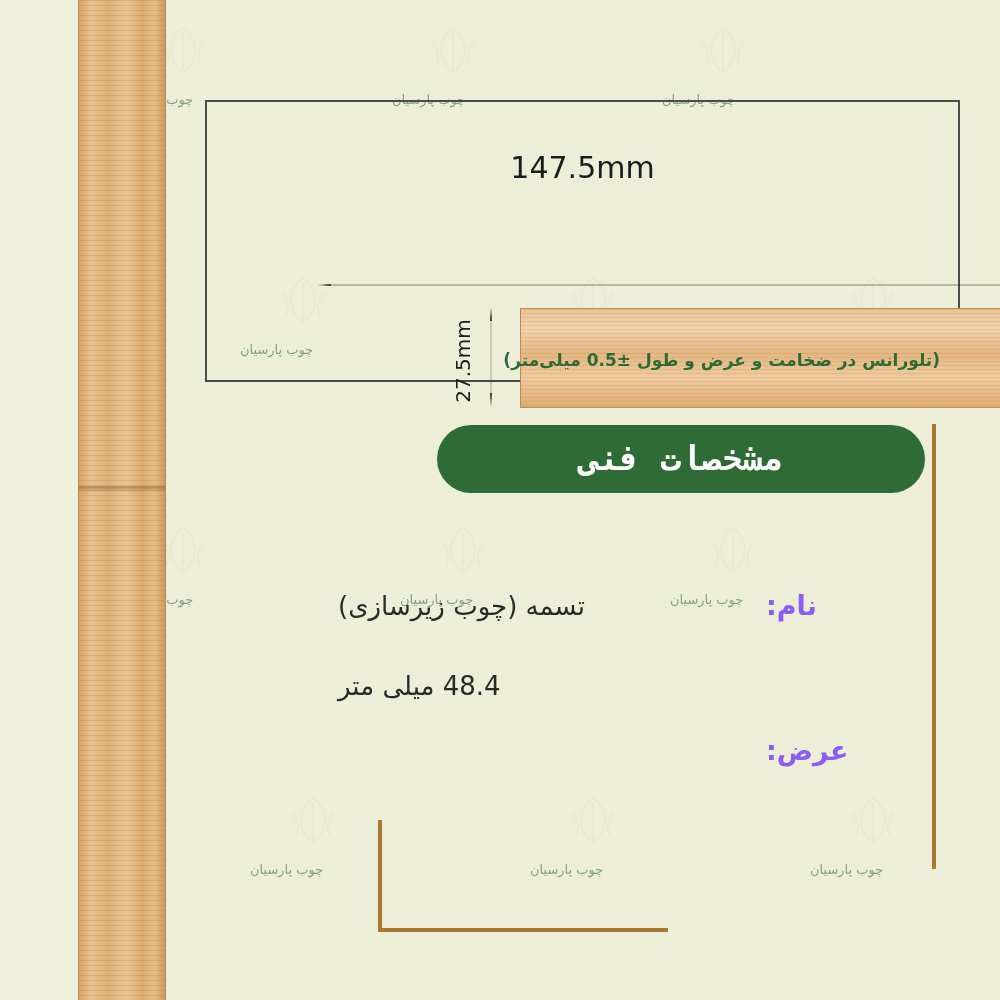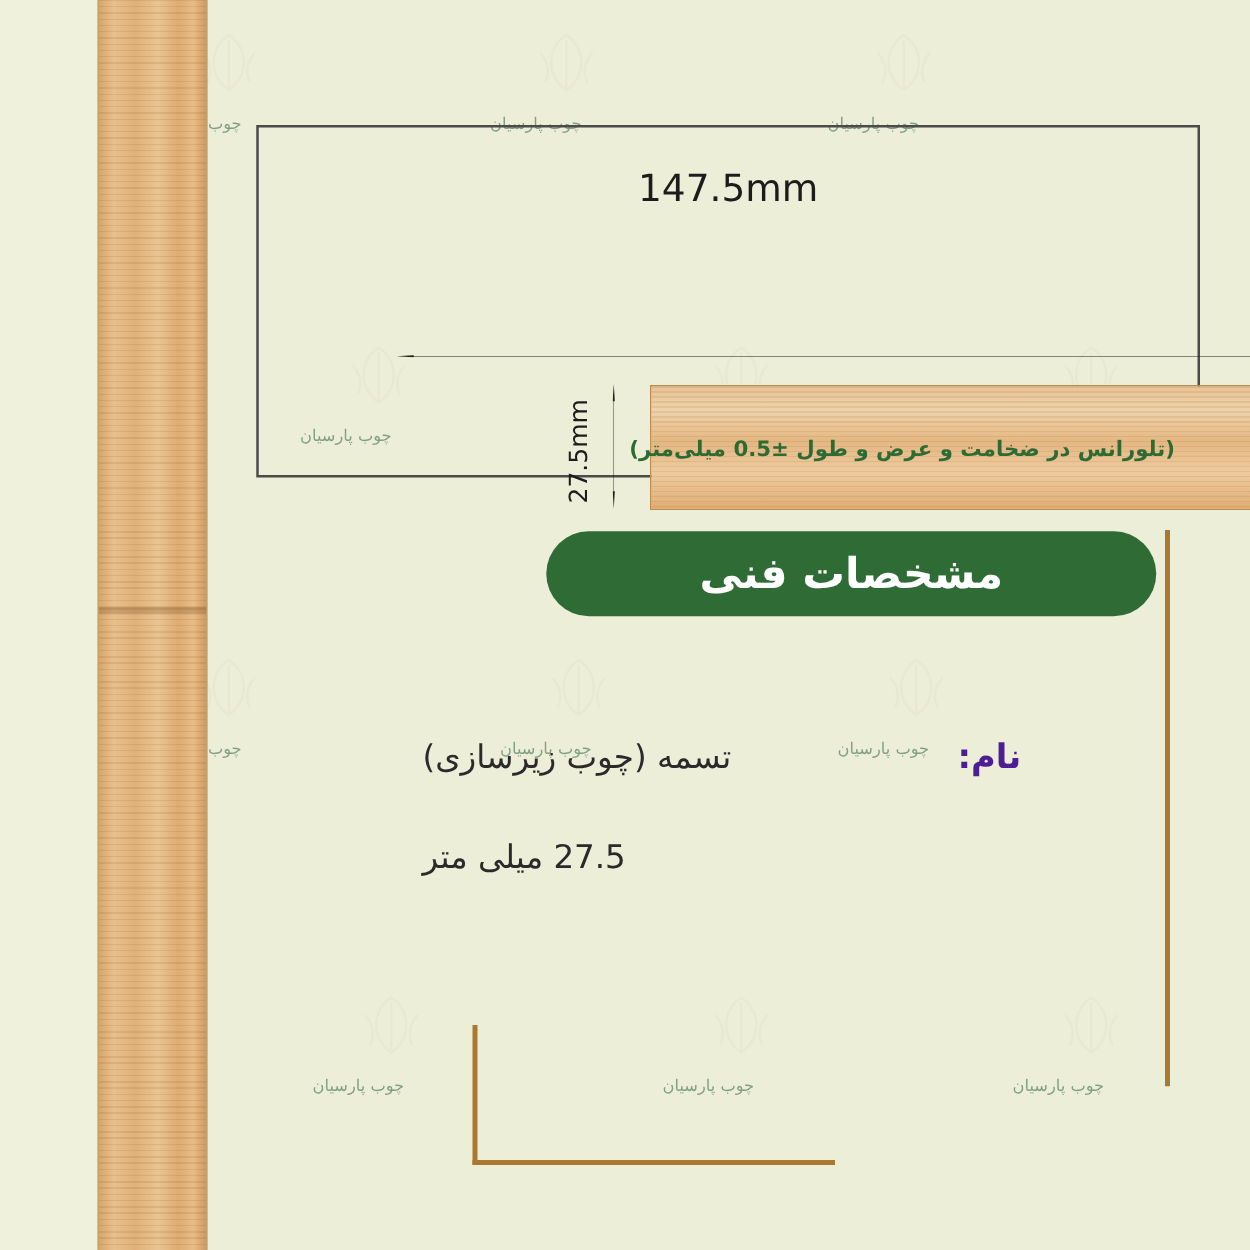--- a/index.html
+++ b/index.html
@@ -74,21 +74,21 @@
     position: absolute;
     left: 205px; top: 100px;
     width: 755px; height: 282px;
     border: 2px solid #4b4b4b;
     background: transparent;
     z-index: 2;
   }
 
   .dim-top-label {
     position: absolute;
-    left: 0; right: 0; top: 32px;
+    left: 0; right: 0; top: 48px;
     text-align: center;
     font-size: 30px;
     color: #1c1c1c;
     direction: ltr;
     font-family: "DejaVu Sans", "Liberation Sans", sans-serif;
   }
 
   
   .arrow-h {
     position: absolute;
@@ -155,20 +155,21 @@
     background: #2f6b34;
     border-radius: 34px;
     display: flex;
     align-items: center;
     justify-content: center;
     color: #ffffff;
     font-size: 34px;
     font-weight: bold;
     z-index: 3;
     letter-spacing: 1px;
+    font-family: Liberation Mono, monospace;
   }
 
   
   .rule-right {
     position: absolute;
     left: 932px; top: 424px;
     width: 4px; height: 445px;
     background: #a9792f;
     z-index: 2;
   }
@@ -193,21 +194,21 @@
     display: flex;
     align-items: baseline;
     justify-content: flex-start;
     height: 80px;
   }
   .spec-key {
     width: 140px;
     text-align: left;
     font-size: 27px;
     font-weight: bold;
-    color: #4c1d95;
+    color: #8b5cf6;
     padding-left: 6px;
   }
   .spec-val {
     flex: 1;
     text-align: left;
     font-size: 26px;
     color: #2a2a2a;
     padding-left: 8px;
     margin-top: 16px;
   }
@@ -359,19 +360,20 @@
 
 <div class="rule-right"></div>
 <div class="corner-bracket"></div>
 
 <div class="spec-table">
   <div class="spec-row">
     <div class="spec-key">نام:</div>
     <div class="spec-val">تسمه (چوب زیرسازی)</div>
   </div>
   <div class="spec-row">
-    <div class="spec-val">27.5 میلی متر</div>
+    <div class="spec-val">48.4 میلی متر</div>
   </div>
   <div class="spec-row">
+    <div class="spec-key">عرض:</div>
   </div>
   <div class="spec-row">
   </div>
 </div>
 
 </body></html>

